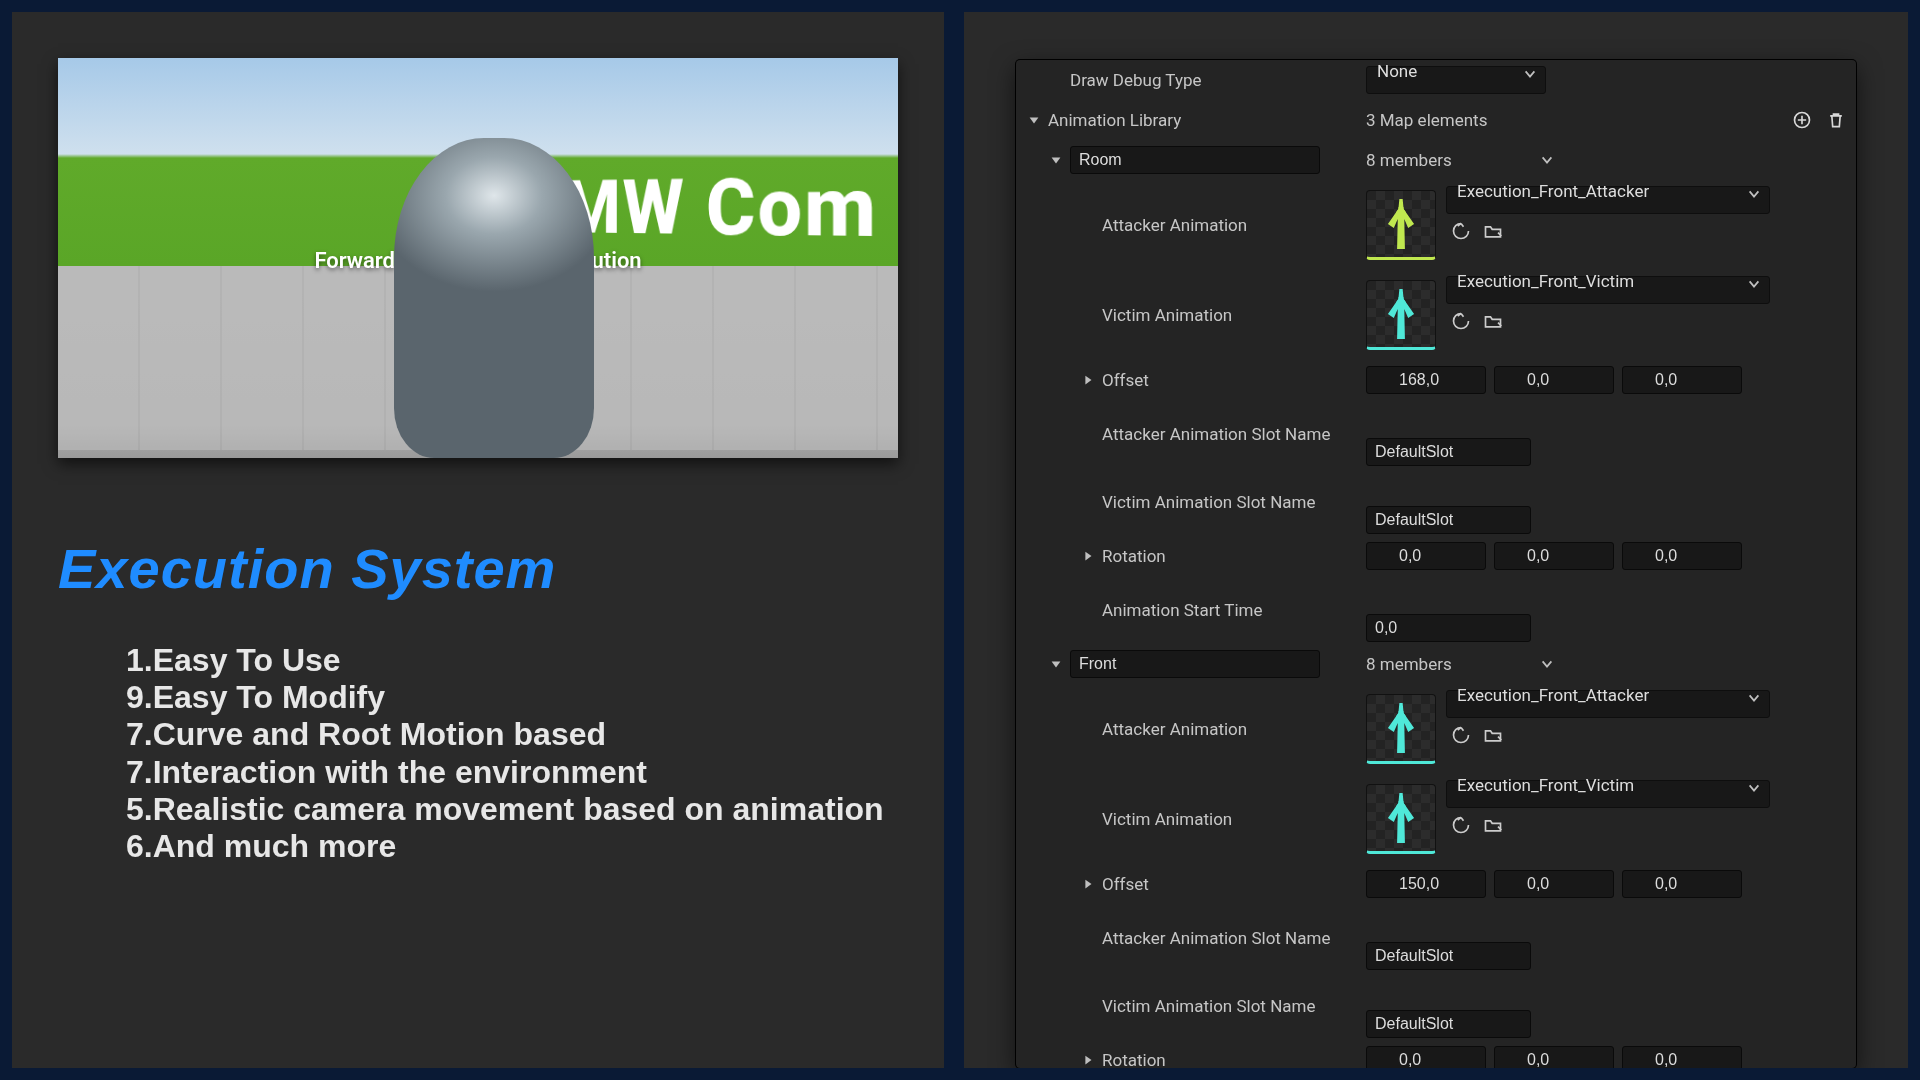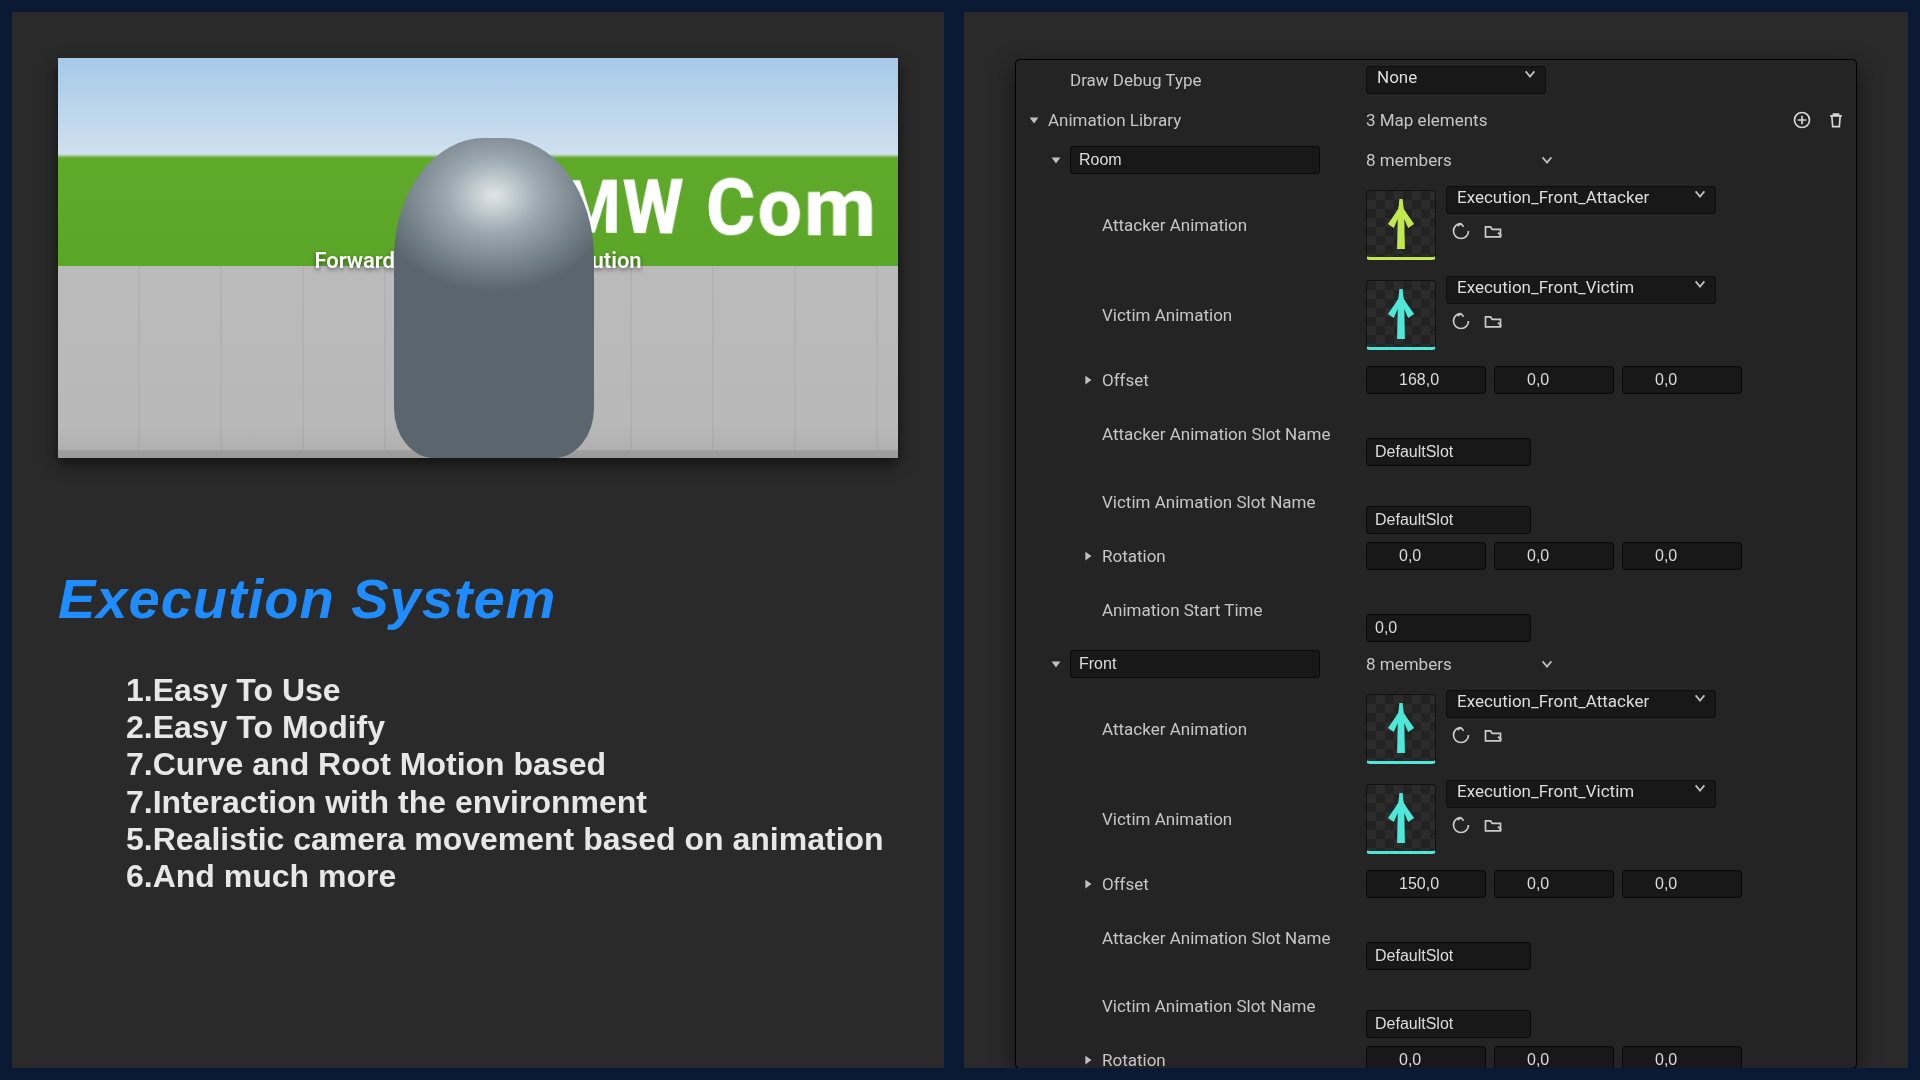--- a/index.html
+++ b/index.html
@@ -54,21 +54,21 @@
   line-height:1.3;
 }
 .screenshot .char{
   position:absolute;left:40%;bottom:0;width:200px;height:320px;
   background: radial-gradient(60% 30% at 50% 18%, #dfe6ea 0%, #9aa7ae 40%, #5a656d 100%);
   border-radius: 90px 90px 40px 40px / 120px 120px 50px 50px;
   filter: blur(.3px);
 }
 
 .heading {
-  margin-top: 108px;
+  margin-top: 78px;
   font-size: 56px;
   font-weight: 900;
   font-style: italic;
   color: #1f8cff;
   letter-spacing: 1px;
   font-family: "Arial Black", Verdana, sans-serif;
 }
 .features {
   margin-top: 42px;
   margin-left: 68px;
@@ -123,26 +123,26 @@
 .key-input { width: 250px; }
 .slot-input{ width:165px;margin-top:36px;}
 .num-input { width: 120px; padding-left: 32px; }
 .select {
   background: #181818;
   border: 1px solid #0e0e0e;
   color: #ddd;
   height: 28px;
   padding: 0 30px 12px 10px;
   border-radius: 3px;
-  display: inline-flex; align-items:flex-start;
+  display: inline-flex; align-items:flex-end;
   position: relative;
   cursor:pointer;
 }
 .select.small{width:180px;}
-.select.asset{width:270px;}
+.select.asset{width:324px;}
 .select .chev{ position:absolute; right:8px; }
 .chev{width:14px;height:14px;display:inline-flex;}
 .chev svg{width:14px;height:14px;fill:#bfbfbf;}
 
 .icons-right{ margin-left:auto; display:flex; gap:14px; align-items:center;}
 .icn{ width:20px;height:20px;display:flex;align-items:center;justify-content:center;cursor:pointer;}
 .icn svg{width:20px;height:20px;fill:none;stroke:#d8d8d8;stroke-width:2;}
 
 .thumb{
   width:70px;height:70px;border-radius:4px;margin:4px 0;
@@ -210,21 +210,21 @@
     <div class="mw">MW Com</div>
     <div class="hint">
       <div>LMB to Execute</div>
       <div>Forward and Backward Execution</div>
     </div>
     <div class="char"></div>
   </div>
   <div class="heading">Execution System</div>
   <div class="features" id="features">
       <div>1.Easy To Use</div>
-      <div>2.Easy To Modify</div>
+      <div>9.Easy To Modify</div>
       <div>7.Curve and Root Motion based</div>
       <div>7.Interaction with the environment</div>
       <div>5.Realistic camera movement based on animation</div>
       <div>6.And much more</div>
     </div>
 </div>
 
 <div class="right-pane">
   <div class="panel" id="panel">
 

